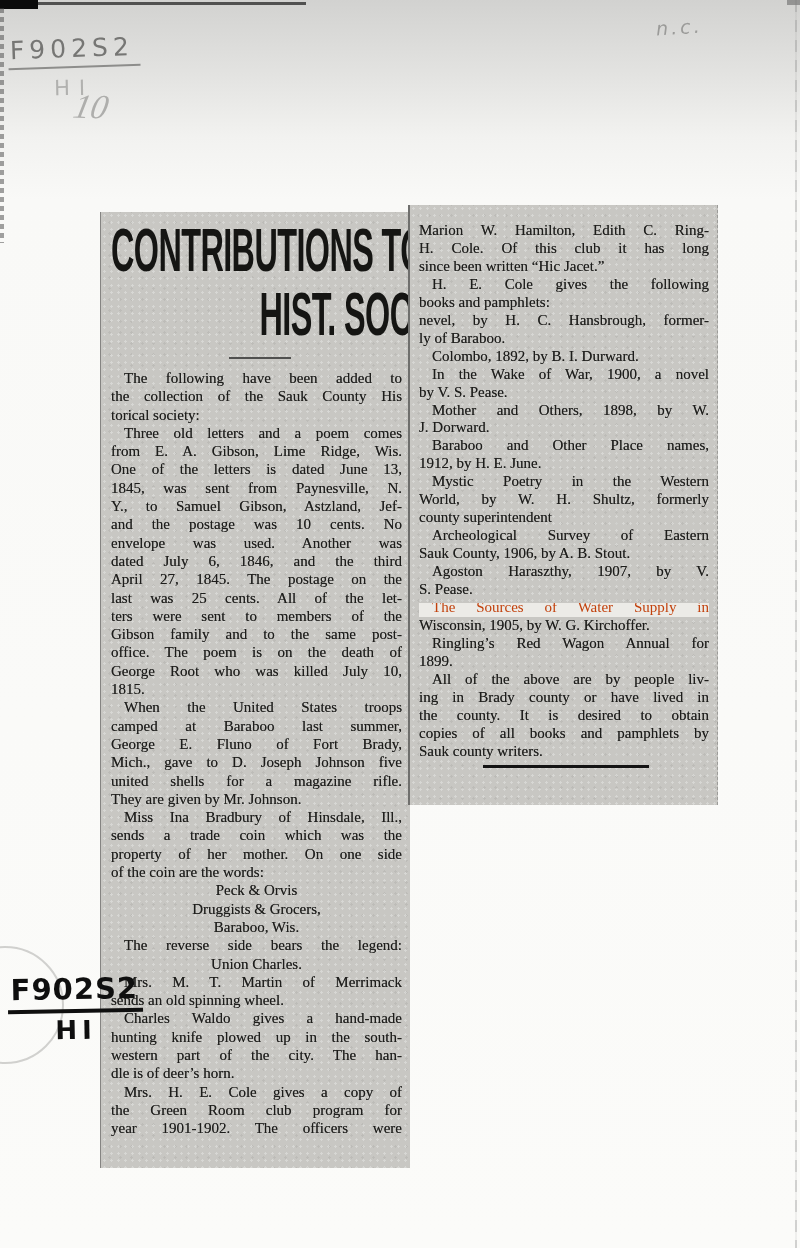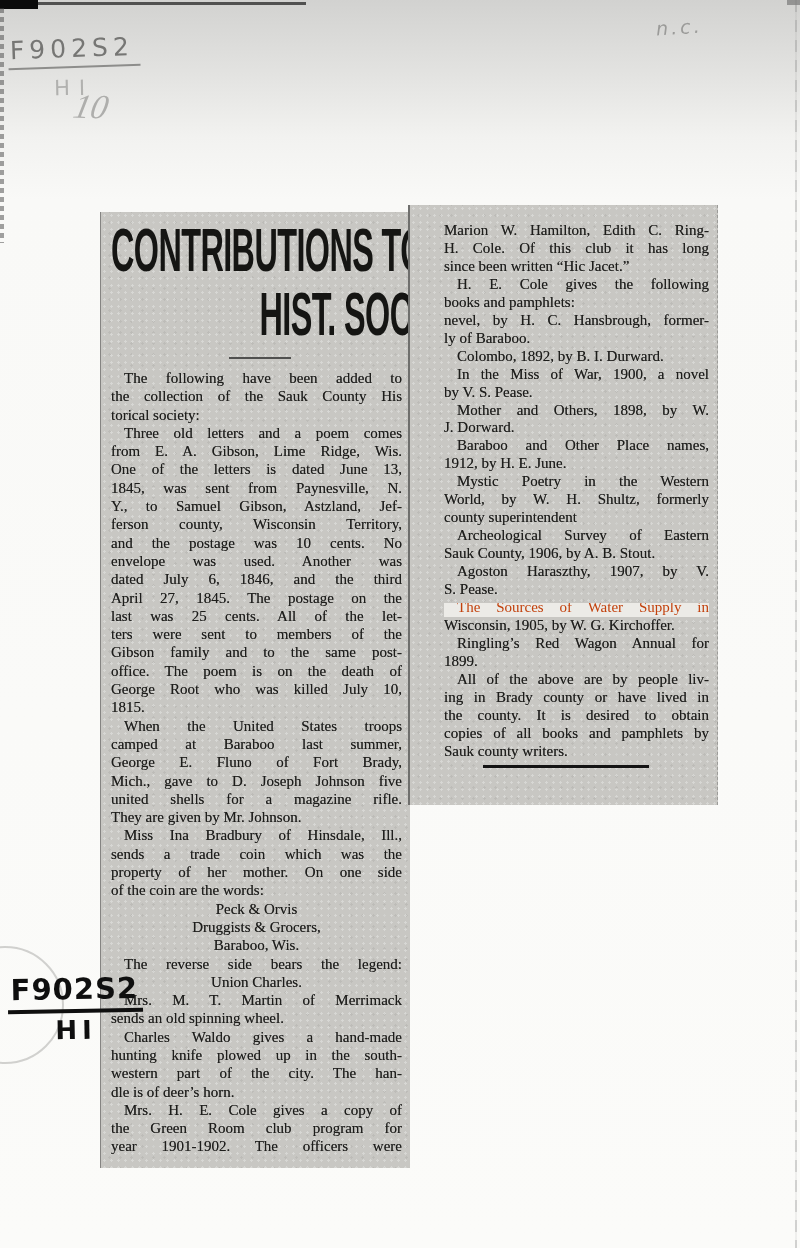--- a/index.html
+++ b/index.html
@@ -61,21 +61,21 @@
   .hl-text{display:inline-block;font-family:"Liberation Sans",sans-serif;font-weight:bold;
     font-size:54px;letter-spacing:-1px;color:#151513;transform:scale(0.6,1.12);}
   .hl1{transform-origin:0 55%;}
   .hl2{transform-origin:100% 55%;}
   .hl-divider{width:62px;height:2px;background:rgba(40,40,40,.75);margin:9px auto 0 118px;}
 
   
   .textlines{margin-top:10px;}
   .tl{font-family:"Liberation Serif",serif;font-size:15px;line-height:18.3px;color:var(--ink,#1d1d1b);
     text-align:justify;text-align-last:justify;text-shadow:0 0 .4px rgba(0,0,0,.55);}
-  .col-right .tl{line-height:17.95px;margin-left:25px;}
+  .col-right .tl{line-height:17.95px;}
   .tl-i{text-indent:13px;}
   .tl-l{text-align-last:left;}
   .tl-il{text-indent:13px;text-align-last:left;}
   .tl-c{text-align:center;text-align-last:center;}
   .tl-f{text-indent:13px;background:#ecebe7;color:#c2410c;text-shadow:none;
     box-shadow:0 -3px 0 rgba(246,245,241,.9);clip-path:inset(22% 0 0 0);}
   .end-rule{width:166px;height:3px;background:#141414;margin:4px 0 0 64px;}
 </style>
 </head>
 <body style="--newsprint: #c8c7c3; --ink: #1d1d1b;">
@@ -103,21 +103,20 @@
   <div class="hl-divider"></div>
   <div class="textlines" id="left-lines">
       <div class="tl tl-i">The following have been added to</div>
       <div class="tl tl-j">the collection of the Sauk County His</div>
       <div class="tl tl-l">torical society:</div>
       <div class="tl tl-i">Three old letters and a poem comes</div>
       <div class="tl tl-j">from E. A. Gibson, Lime Ridge, Wis.</div>
       <div class="tl tl-j">One of the letters is dated June 13,</div>
       <div class="tl tl-j">1845, was sent from Paynesville, N.</div>
       <div class="tl tl-j">Y., to Samuel Gibson, Astzland, Jef-</div>
-      <div class="tl tl-j">ferson county, Wisconsin Territory,</div>
       <div class="tl tl-j">and the postage was 10 cents. No</div>
       <div class="tl tl-j">envelope was used. Another was</div>
       <div class="tl tl-j">dated July 6, 1846, and the third</div>
       <div class="tl tl-j">April 27, 1845. The postage on the</div>
       <div class="tl tl-j">last was 25 cents. All of the let-</div>
       <div class="tl tl-j">ters were sent to members of the</div>
       <div class="tl tl-j">Gibson family and to the same post-</div>
       <div class="tl tl-j">office. The poem is on the death of</div>
       <div class="tl tl-j">George Root who was killed July 10,</div>
       <div class="tl tl-l">1815.</div>
@@ -151,21 +150,21 @@
 <div class="abs col col-right">
   <div class="textlines" id="right-lines">
       <div class="tl tl-j">Marion W. Hamilton, Edith C. Ring-</div>
       <div class="tl tl-j">H. Cole. Of this club it has long</div>
       <div class="tl tl-l">since been written “Hic Jacet.”</div>
       <div class="tl tl-i">H. E. Cole gives the following</div>
       <div class="tl tl-l">books and pamphlets:</div>
       <div class="tl tl-j">nevel, by H. C. Hansbrough, former-</div>
       <div class="tl tl-l">ly of Baraboo.</div>
       <div class="tl tl-il">Colombo, 1892, by B. I. Durward.</div>
-      <div class="tl tl-i">In the Miss of War, 1900, a novel</div>
+      <div class="tl tl-i">In the Wake of War, 1900, a novel</div>
       <div class="tl tl-l">by V. S. Pease.</div>
       <div class="tl tl-i">Mother and Others, 1898, by W.</div>
       <div class="tl tl-l">J. Dorward.</div>
       <div class="tl tl-i">Baraboo and Other Place names,</div>
       <div class="tl tl-l">1912, by H. E. June.</div>
       <div class="tl tl-i">Mystic Poetry in the Western</div>
       <div class="tl tl-j">World, by W. H. Shultz, formerly</div>
       <div class="tl tl-l">county superintendent</div>
       <div class="tl tl-i">Archeological Survey of Eastern</div>
       <div class="tl tl-l">Sauk County, 1906, by A. B. Stout.</div>

